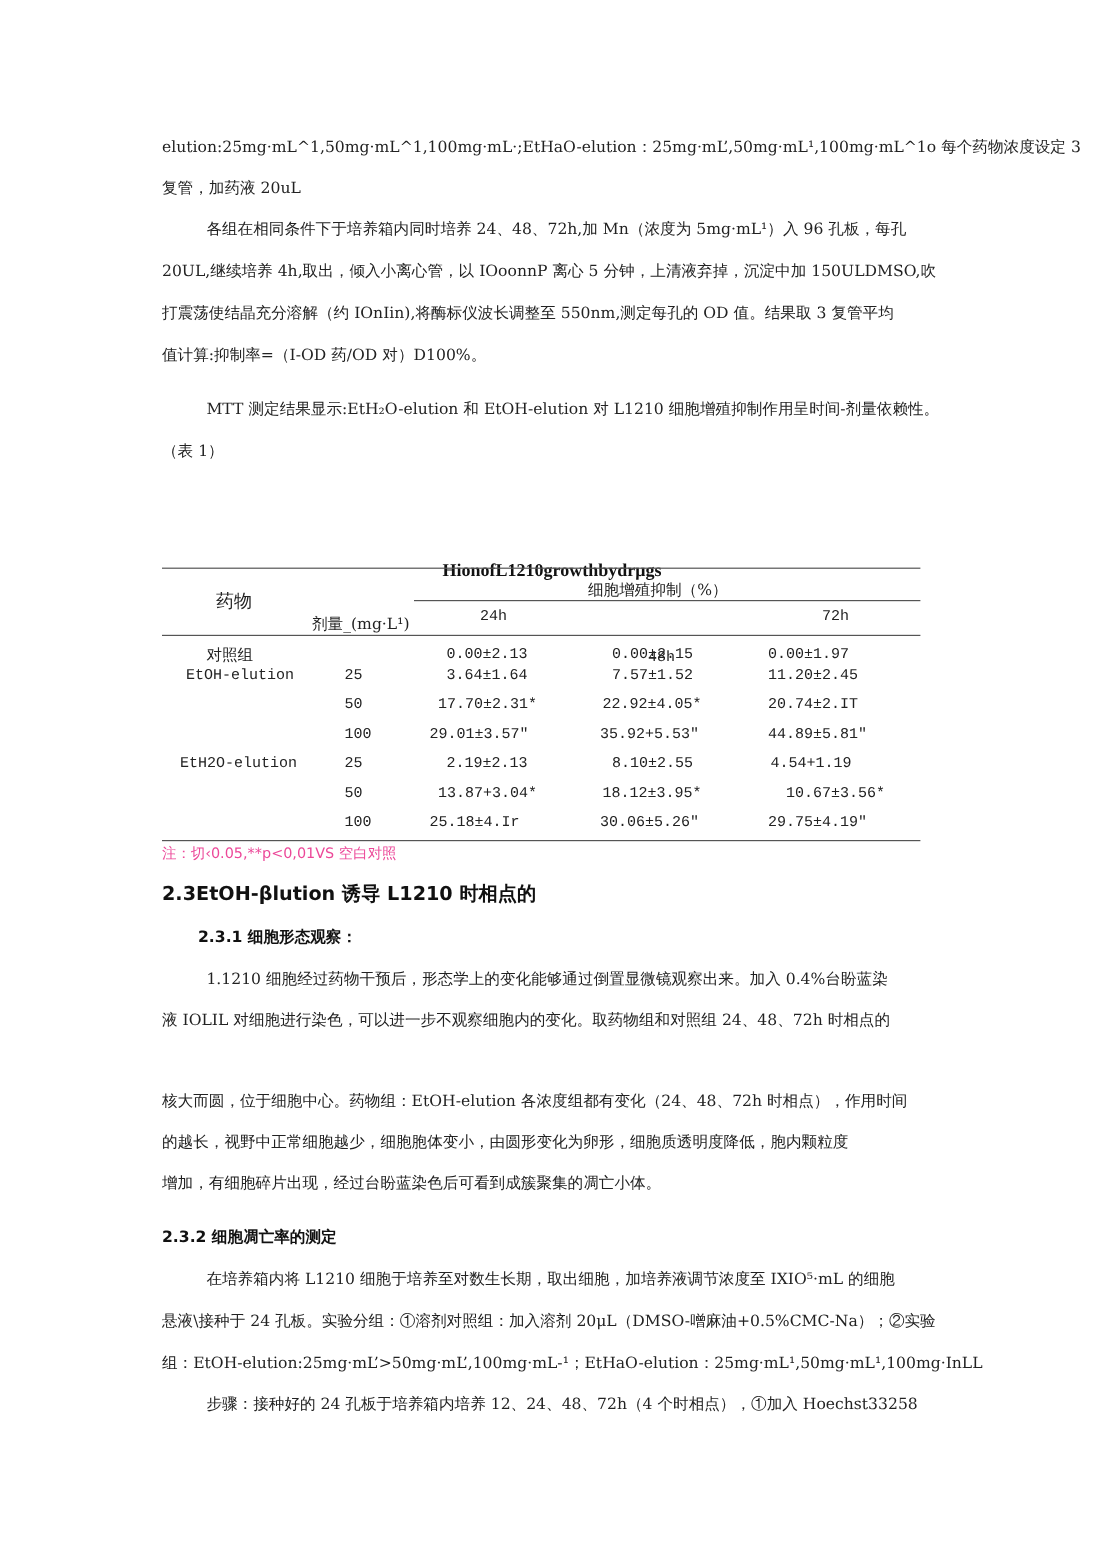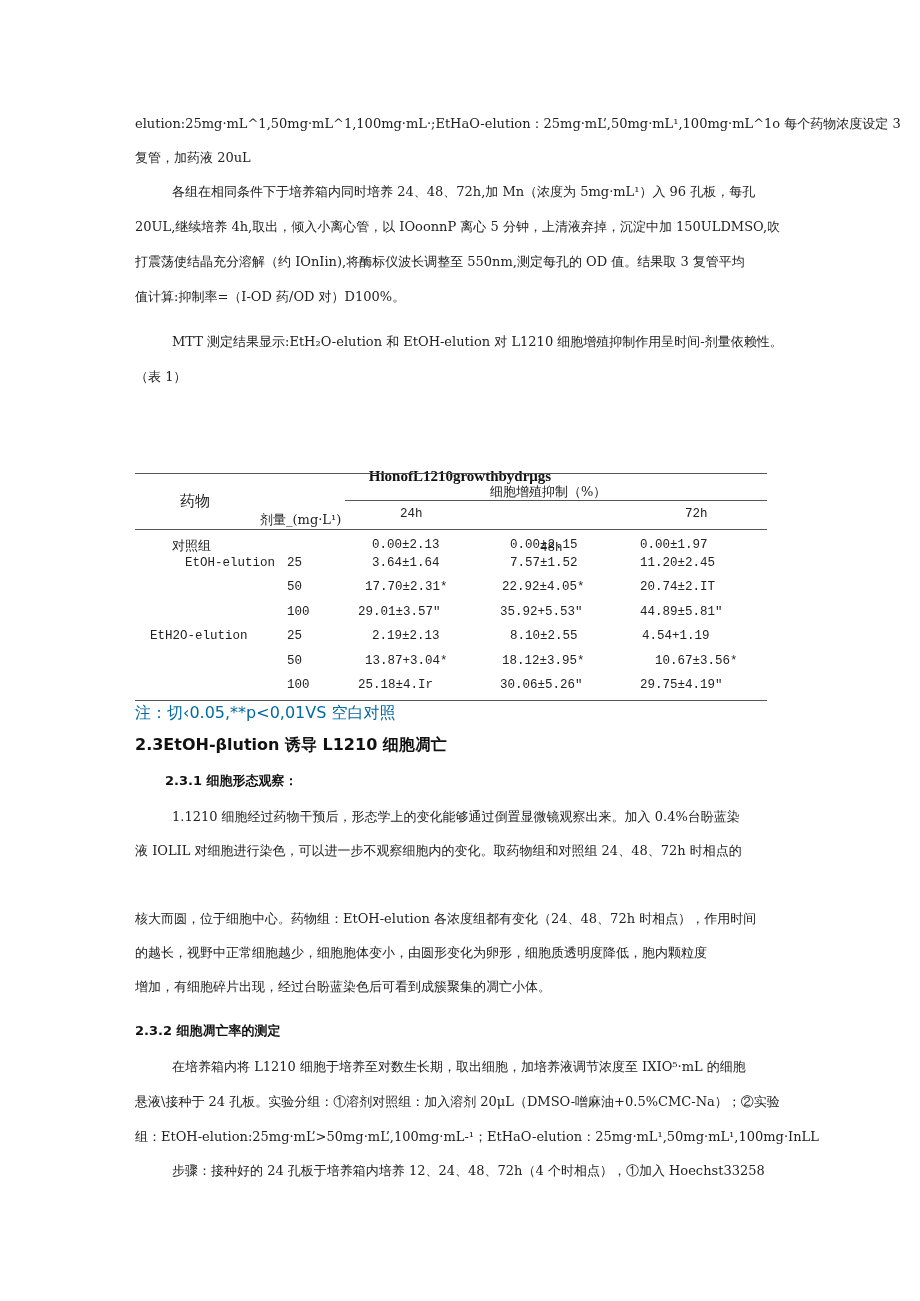--- a/index.html
+++ b/index.html
@@ -18,21 +18,21 @@
   .cap2 {
     position: absolute; left: 0; width: 920px; text-align: center; top: 448px;
     font-family: "Liberation Serif", serif; font-size: 15px; font-weight: bold; color: #111; margin-top: 20px;
   }
   .rule { position: absolute; height: 0; border-top: 1.3px solid #555; }
   .cell {
     position: absolute; white-space: nowrap;
     font-family: "Liberation Mono", "DejaVu Sans Mono", monospace; font-size: 12.5px; color: #222;
   }
   .zh { font-family: "DejaVu Serif", serif; font-size: 13px; }
-  .note { position: absolute; left: 135px; top: 703px; font-family: "DejaVu Sans", "Liberation Sans", sans-serif; font-size: 16px; color: #0369a1; }
+  .note { position: absolute; left: 135px; top: 703px; font-family: "DejaVu Sans", "Liberation Sans", sans-serif; font-size: 12px; color: #ec4899; }
   .h2 { position: absolute; left: 135px; top: 735px; font-family: "DejaVu Sans", sans-serif; font-size: 16px; font-weight: bold; color: #111; }
   .h3 { position: absolute; font-family: "DejaVu Sans", sans-serif; font-size: 13px; font-weight: bold; color: #111; }
 </style>
 </head>
 <body>
 
 <div class="page">
 
   <div class="line" style="top:115px;">elution:25mg·mL^1,50mg·mL^1,100mg·mL·;EtHaO-elution：25mg·mL’,50mg·mL¹,100mg·mL^1o 每个药物浓度设定 3</div>
   <div class="line" style="top:149px;">复管，加药液 20uL</div>
@@ -58,21 +58,21 @@
   <div class="cell" style="left:685px; top:507px;">72h</div>
 
   <div>
     <div class="cell zh" style="left:172px; top:537px;">对照组</div>
     <div class="cell" style="left:287px; top:538px;"></div>
     <div class="cell" style="left:372px; top:538px;">0.00±2.13</div>
     <div class="cell" style="left:510px; top:538px;">0.00±2.15</div>
     <div class="cell" style="left:640px; top:538px;">0.00±1.97</div>
   </div>
   <div>
-    <div class="cell" style="left:155px; top:556px;margin-left:30px;">EtOH-elution</div>
+    <div class="cell" style="left:155px; top:556px;">EtOH-elution</div>
     <div class="cell" style="left:287px; top:556px;">25</div>
     <div class="cell" style="left:372px; top:556px;">3.64±1.64</div>
     <div class="cell" style="left:510px; top:556px;">7.57±1.52</div>
     <div class="cell" style="left:640px; top:556px;">11.20±2.45</div>
   </div>
   <div>
     <div class="cell" style="left:155px; top:580px;"></div>
     <div class="cell" style="left:287px; top:580px;">50</div>
     <div class="cell" style="left:365px; top:580px;">17.70±2.31*</div>
     <div class="cell" style="left:502px; top:580px;">22.92±4.05*</div>
@@ -102,21 +102,21 @@
   <div>
     <div class="cell" style="left:150px; top:678px;"></div>
     <div class="cell" style="left:287px; top:678px;">100</div>
     <div class="cell" style="left:358px; top:678px;">25.18±4.Ir</div>
     <div class="cell" style="left:500px; top:678px;">30.06±5.26″</div>
     <div class="cell" style="left:640px; top:678px;">29.75±4.19″</div>
   </div>
 
   <div class="note">注：切‹0.05,**p&lt;0,01VS 空白对照</div>
 
-  <div class="h2">2.3EtOH-βlution 诱导 L1210 细胞凋亡</div>
+  <div class="h2">2.3EtOH-βlution 诱导 L1210 时相点的</div>
   <div class="h3" style="left:165px; top:772px;">2.3.1 细胞形态观察：</div>
 
   <div class="line ind" style="top:808px;">1.1210 细胞经过药物干预后，形态学上的变化能够通过倒置显微镜观察出来。加入 0.4%台盼蓝染</div>
   <div class="line" style="top:842px;">液 IOLIL 对细胞进行染色，可以进一步不观察细胞内的变化。取药物组和对照组 24、48、72h 时相点的</div>
   <div class="line" style="top:910px;">核大而圆，位于细胞中心。药物组：EtOH-elution 各浓度组都有变化（24、48、72h 时相点），作用时间</div>
   <div class="line" style="top:978px;">增加，有细胞碎片出现，经过台盼蓝染色后可看到成簇聚集的凋亡小体。</div>
   <div class="line" style="top:944px;">的越长，视野中正常细胞越少，细胞胞体变小，由圆形变化为卵形，细胞质透明度降低，胞内颗粒度</div>
 
   <div class="h3" style="left:135px; top:1022px;">2.3.2 细胞凋亡率的测定</div>
 

